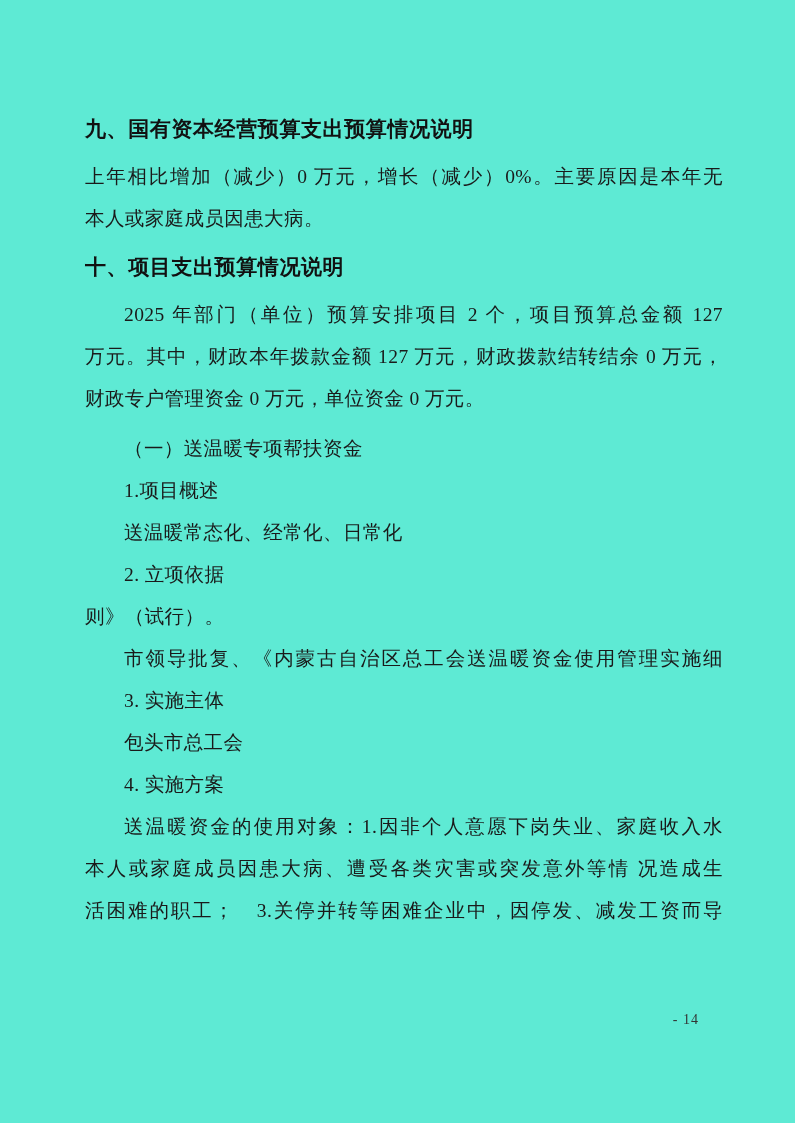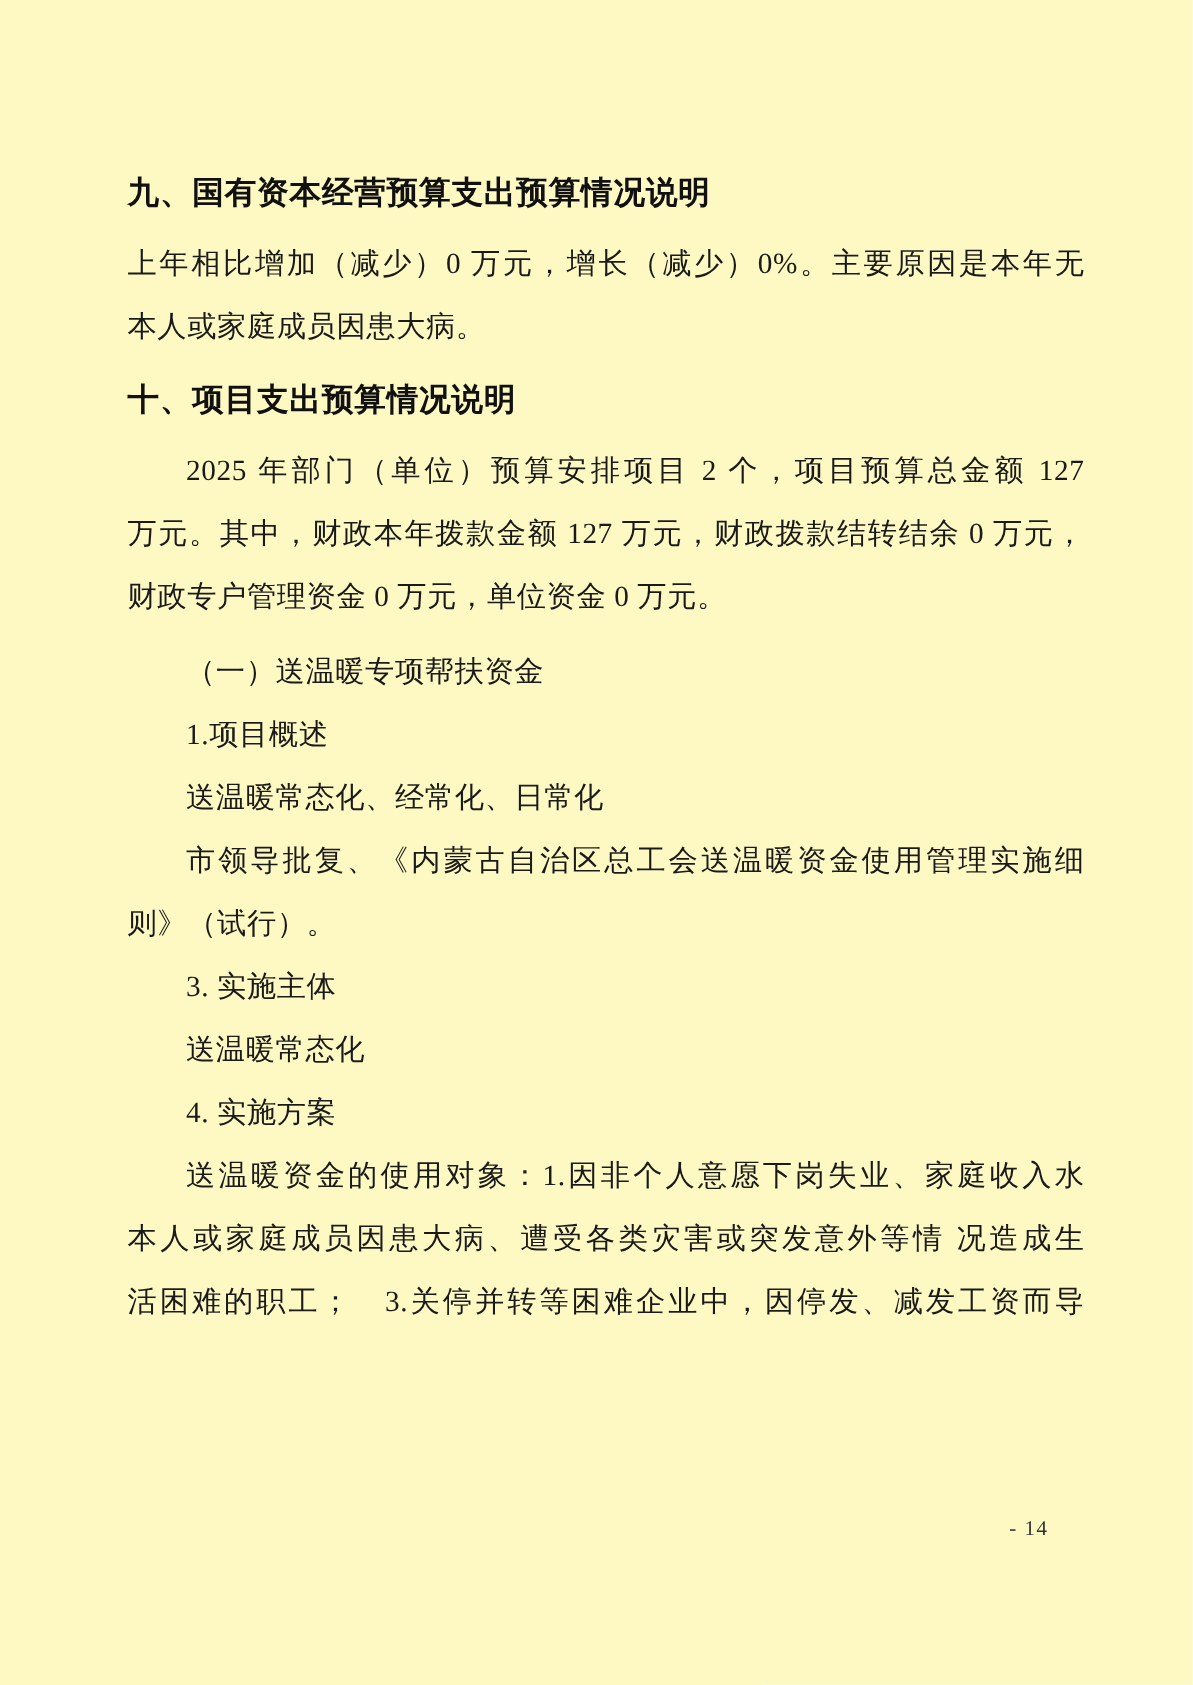--- a/index.html
+++ b/index.html
@@ -11,21 +11,21 @@
     height: 1123px;
     position: relative;
     background: #ffffff;
     overflow: hidden;
     font-family: "Liberation Serif", serif;
     color: #1a1a1a;
   }
   .page {
     position: absolute;
     inset: 0;
-    background: #fef9c3;
+    background: #5eead4;
   }
   .doc {
     position: absolute;
     left: 85px;
     top: 102px;
     width: 638px;
   }
   .line {
     height: 42px;
     line-height: 42px;
@@ -83,25 +83,26 @@
 
     <div class="line j ind">2025 年部门（单位）预算安排项目 2 个，项目预算总金额 127</div>
     <div class="line j">万元。其中，财政本年拨款金额 127 万元，财政拨款结转结余 0 万元，</div>
     <div class="line">财政专户管理资金 0 万元，单位资金 0 万元。</div>
 
     <div class="line ind gap">（一）送温暖专项帮扶资金</div>
 
     <div class="line ind">1.项目概述</div>
     <div class="line ind">送温暖常态化、经常化、日常化</div>
 
+    <div class="line ind">2. 立项依据</div>
+    <div class="line">则》（试行）。</div>
     <div class="line j ind">市领导批复、《内蒙古自治区总工会送温暖资金使用管理实施细</div>
-    <div class="line">则》（试行）。</div>
 
     <div class="line ind">3. 实施主体</div>
-    <div class="line ind">送温暖常态化</div>
+    <div class="line ind">包头市总工会</div>
 
     <div class="line ind">4. 实施方案</div>
     <div class="line j ind">送温暖资金的使用对象：1.因非个人意愿下岗失业、家庭收入水</div>
     <div class="line j">本人或家庭成员因患大病、遭受各类灾害或突发意外等情 况造成生</div>
     <div class="line j">活困难的职工；　3.关停并转等困难企业中，因停发、减发工资而导</div>
 
   </div>
 
   <div class="page-number">- 14</div>
 

